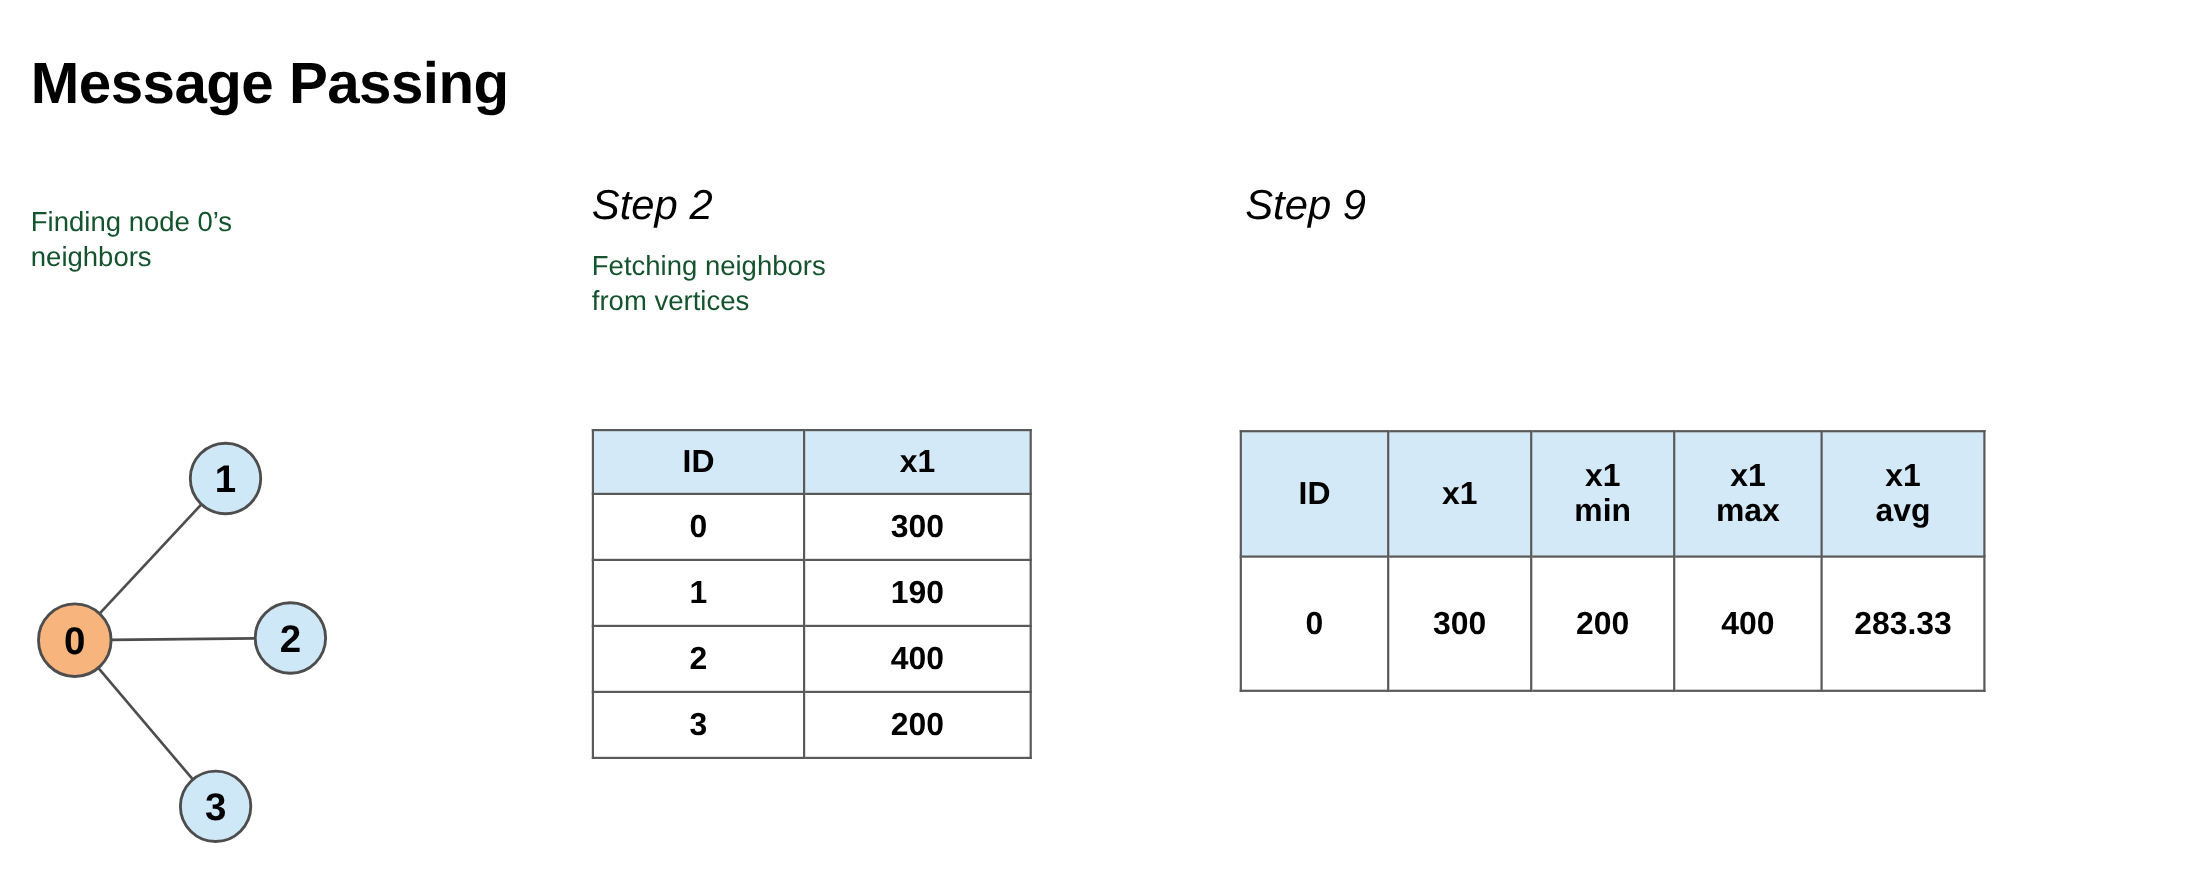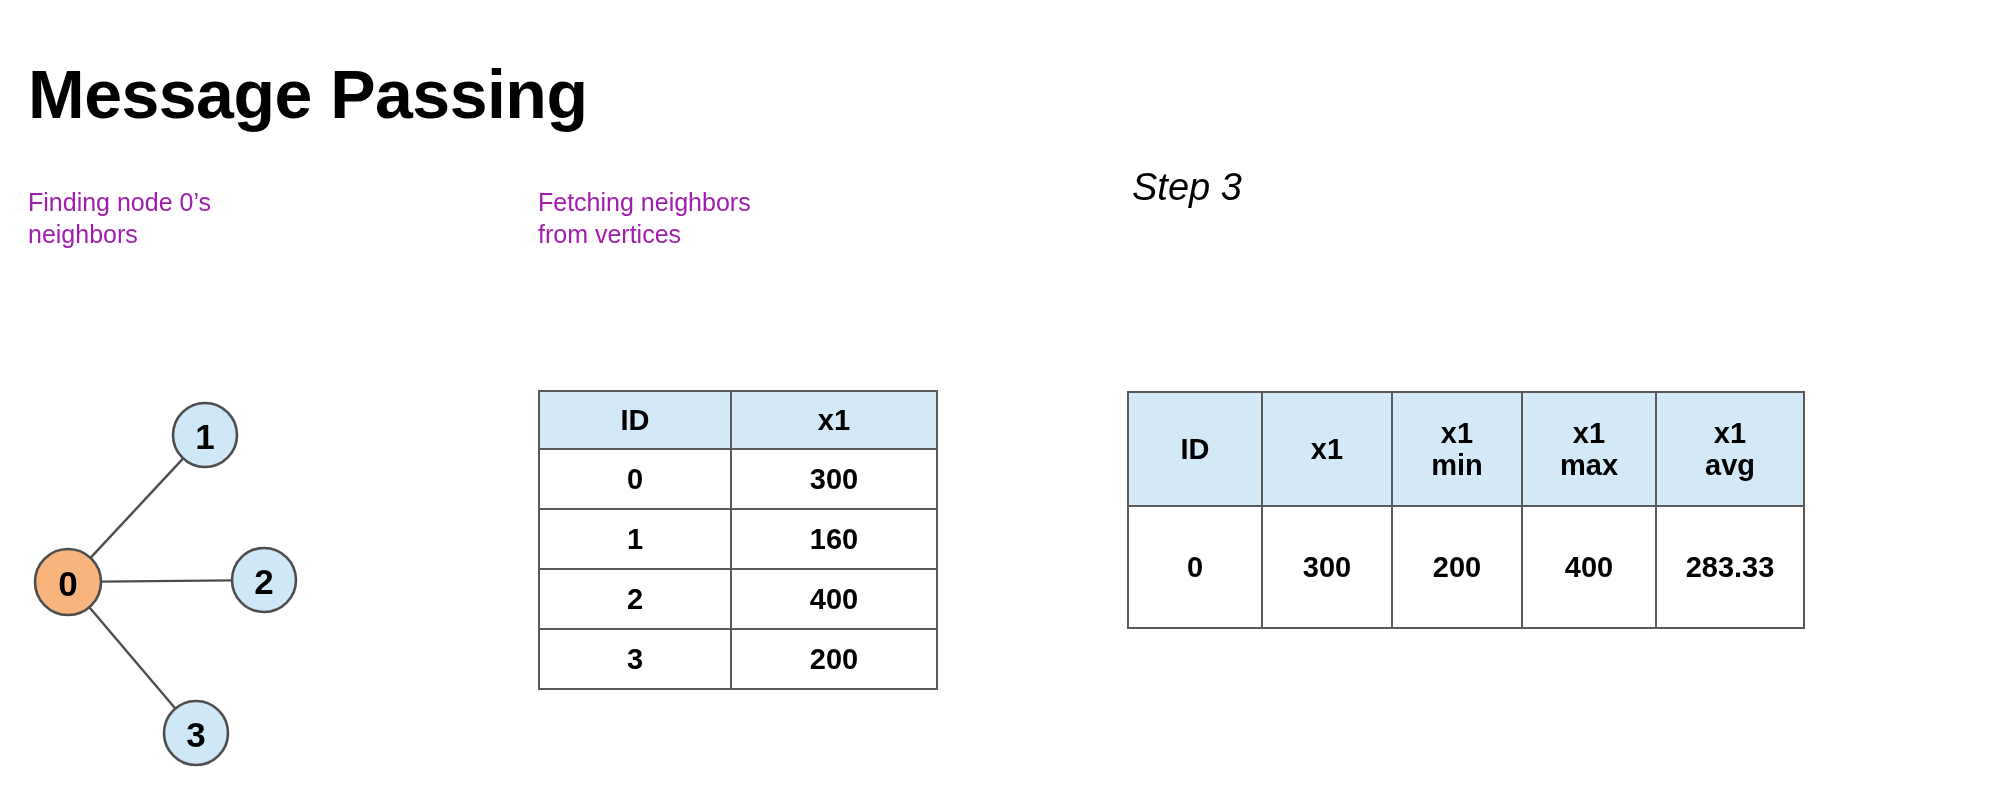--- a/index.html
+++ b/index.html
@@ -13,22 +13,22 @@
     position: relative;
     overflow: hidden;
     font-family: "Liberation Sans", sans-serif;
     color: #000000;
   }
 
   
   .page-title {
     position: absolute;
     left: 28px;
-    top: 60px;
-    font-size: 68px;
+    top: 50px;
+    font-size: 53px;
     font-weight: bold;
     letter-spacing: -0.5px;
     line-height: 1;
     color: #000000;
     white-space: nowrap;
   }
 
   
   .step-col {
     position: absolute;
@@ -44,21 +44,21 @@
     font-weight: 400;
     line-height: 1.05;
     color: #000000;
     white-space: nowrap;
   }
   .step-desc {
     margin-top: 18px;
     font-size: 25px;
     font-weight: 400;
     line-height: 1.28;
-    color: #a21caf;
+    color: #14532d;
     white-space: pre-line;
   }
 
   
   .graph-wrap {
     position: absolute;
     left: 8px;
     top: 380px;
     width: 340px;
     height: 410px;
@@ -140,26 +140,27 @@
 <body>
 
 <div class="page-title">Message Passing</div>
 
 <div class="step-col step-col-1">
   <div class="step-desc">Finding node 0’s
 neighbors</div>
 </div>
 
 <div class="step-col step-col-2">
+  <div class="step-heading">Step 2</div>
   <div class="step-desc">Fetching neighbors
 from vertices</div>
 </div>
 
 <div class="step-col step-col-3">
-  <div class="step-heading">Step 3</div>
+  <div class="step-heading">Step 9</div>
 </div>
 
 <div class="graph-wrap">
   <svg class="graph-svg" id="graph-svg" width="340" height="410" viewBox="0 0 340 410">
     <g id="graph-edges">
         <line x1="82.49894246858429" y1="177.85879895706648" x2="175.18284366682735" y2="78.40964949617795" class="graph-edge"></line>
         <line x1="92.99828210000143" y1="201.66328283571428" x2="224.00166584242285" y2="200.32651361385282" class="graph-edge"></line>
         <line x1="81.33850475365736" y1="227.17276732658016" x2="167.30811660251408" y2="328.5900438045283" class="graph-edge"></line>
       </g>
     <g id="graph-nodes">
@@ -194,21 +195,21 @@
       <th>x1</th>
     </tr>
   </thead>
   <tbody>
     <tr>
       <td>0</td>
       <td>300</td>
     </tr>
     <tr>
       <td>1</td>
-      <td>160</td>
+      <td>190</td>
     </tr>
     <tr>
       <td>2</td>
       <td>400</td>
     </tr>
     <tr>
       <td>3</td>
       <td>200</td>
     </tr>
   </tbody>

